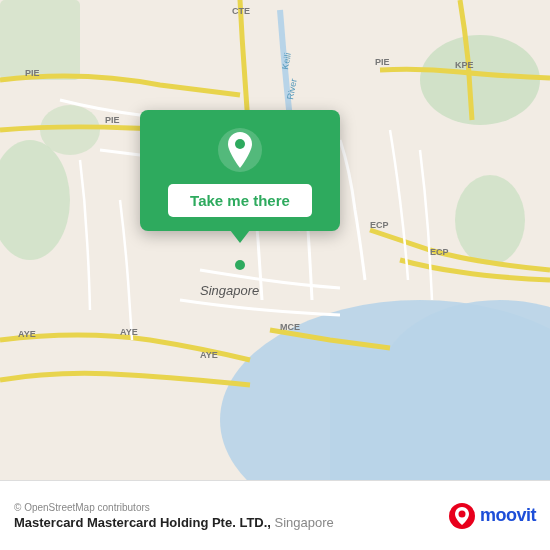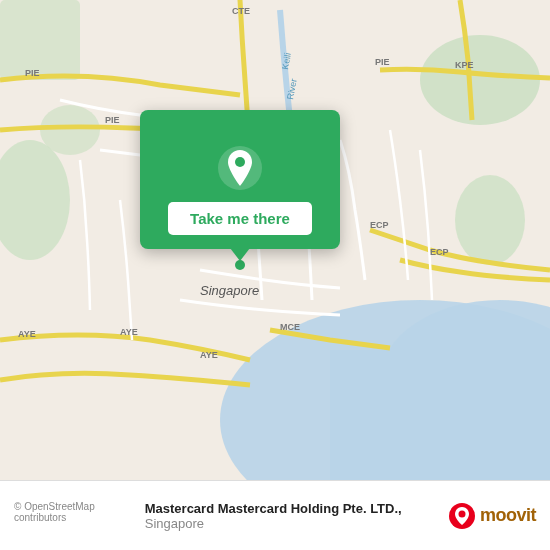--- a/index.html
+++ b/index.html
@@ -32,21 +32,21 @@
     .popup-card {
       position: absolute;
       top: 110px;
       left: 140px;
       width: 200px;
       background: #2eaa5e;
       border-radius: 8px;
       display: flex;
       flex-direction: column;
       align-items: center;
-      padding: 34px 16px 14px;
+      padding: 16px 16px 14px;
       box-shadow: 0 4px 16px rgba(0,0,0,0.28);
       z-index: 10;
     }
 
     .popup-card::after {
       content: '';
       position: absolute;
       bottom: -12px;
       left: 50%;
       transform: translateX(-50%);
@@ -86,21 +86,21 @@
       padding: 0 14px;
       position: absolute;
       bottom: 0;
       left: 0;
       z-index: 20;
     }
 
     .bottom-text-group {
       flex: 1;
       display: flex;
-      flex-direction: row;
+      flex-direction: column;
       gap: 2px;
     }
 
     .attribution-text {
       font-size: 10px;
       color: #888;
     }
 
     .location-name {
       font-size: 13px;
@@ -115,21 +115,21 @@
     }
 
     .moovit-icon {
       width: 28px;
       height: 28px;
     }
 
     .moovit-text {
       font-size: 18px;
       font-weight: 700;
-      color: #a16207;
+      color: #1d4ed8;
       letter-spacing: -0.5px;
       text-align: center;
     }
   </style>
 </head>
 <body>
 
 <div id="map-container">
 
   <svg class="map-svg" viewBox="0 0 550 480" xmlns="http://www.w3.org/2000/svg">

